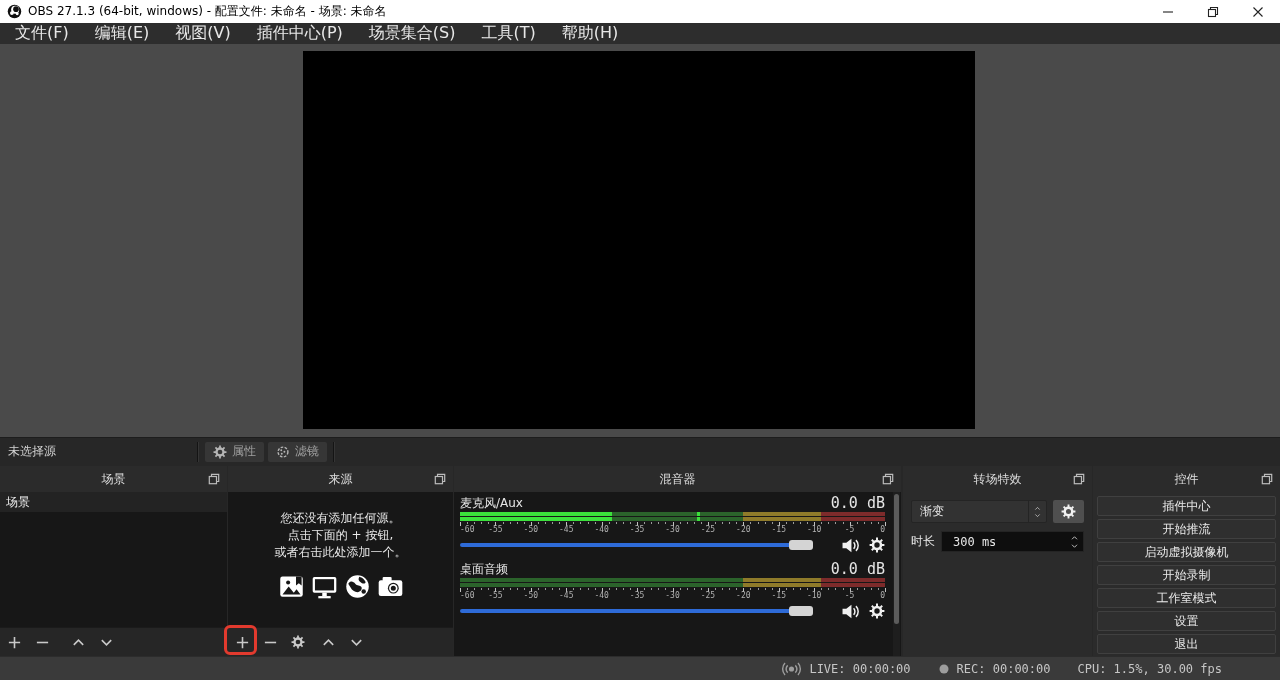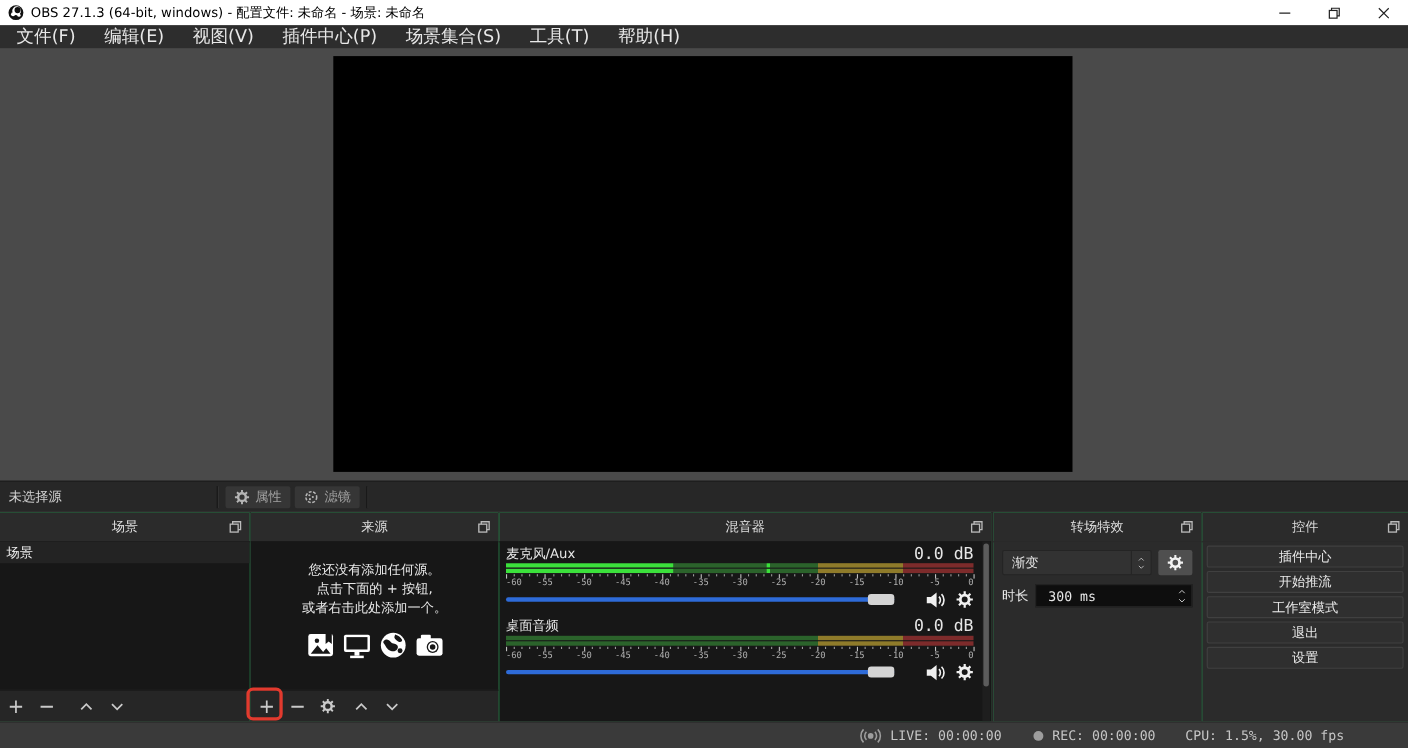--- a/index.html
+++ b/index.html
@@ -634,23 +634,25 @@
     <div class="panel" id="panel-controls">
       <div class="panel-header">
         <span class="panel-title">控件</span>
         <svg class="popout" width="12" height="12">
             <use href="#i-popout"></use>
           </svg>
       </div>
       <div class="panel-body gray ctl-body" style="bottom:0;">
         <div class="ctl-btn">插件中心</div>
         <div class="ctl-btn">开始推流</div>
+        <div class="ctl-btn">启动虚拟摄像机</div>
+        <div class="ctl-btn">开始录制</div>
         <div class="ctl-btn">工作室模式</div>
+        <div class="ctl-btn">设置</div>
         <div class="ctl-btn">退出</div>
-        <div class="ctl-btn">设置</div>
       </div>
     </div>
   </div>
 
   <div class="statusbar mono">
     <span class="sitem">
       <svg width="21" height="14">
           <use href="#i-broadcast"></use>
         </svg>
       <span class="mono">LIVE: 00:00:00</span>

